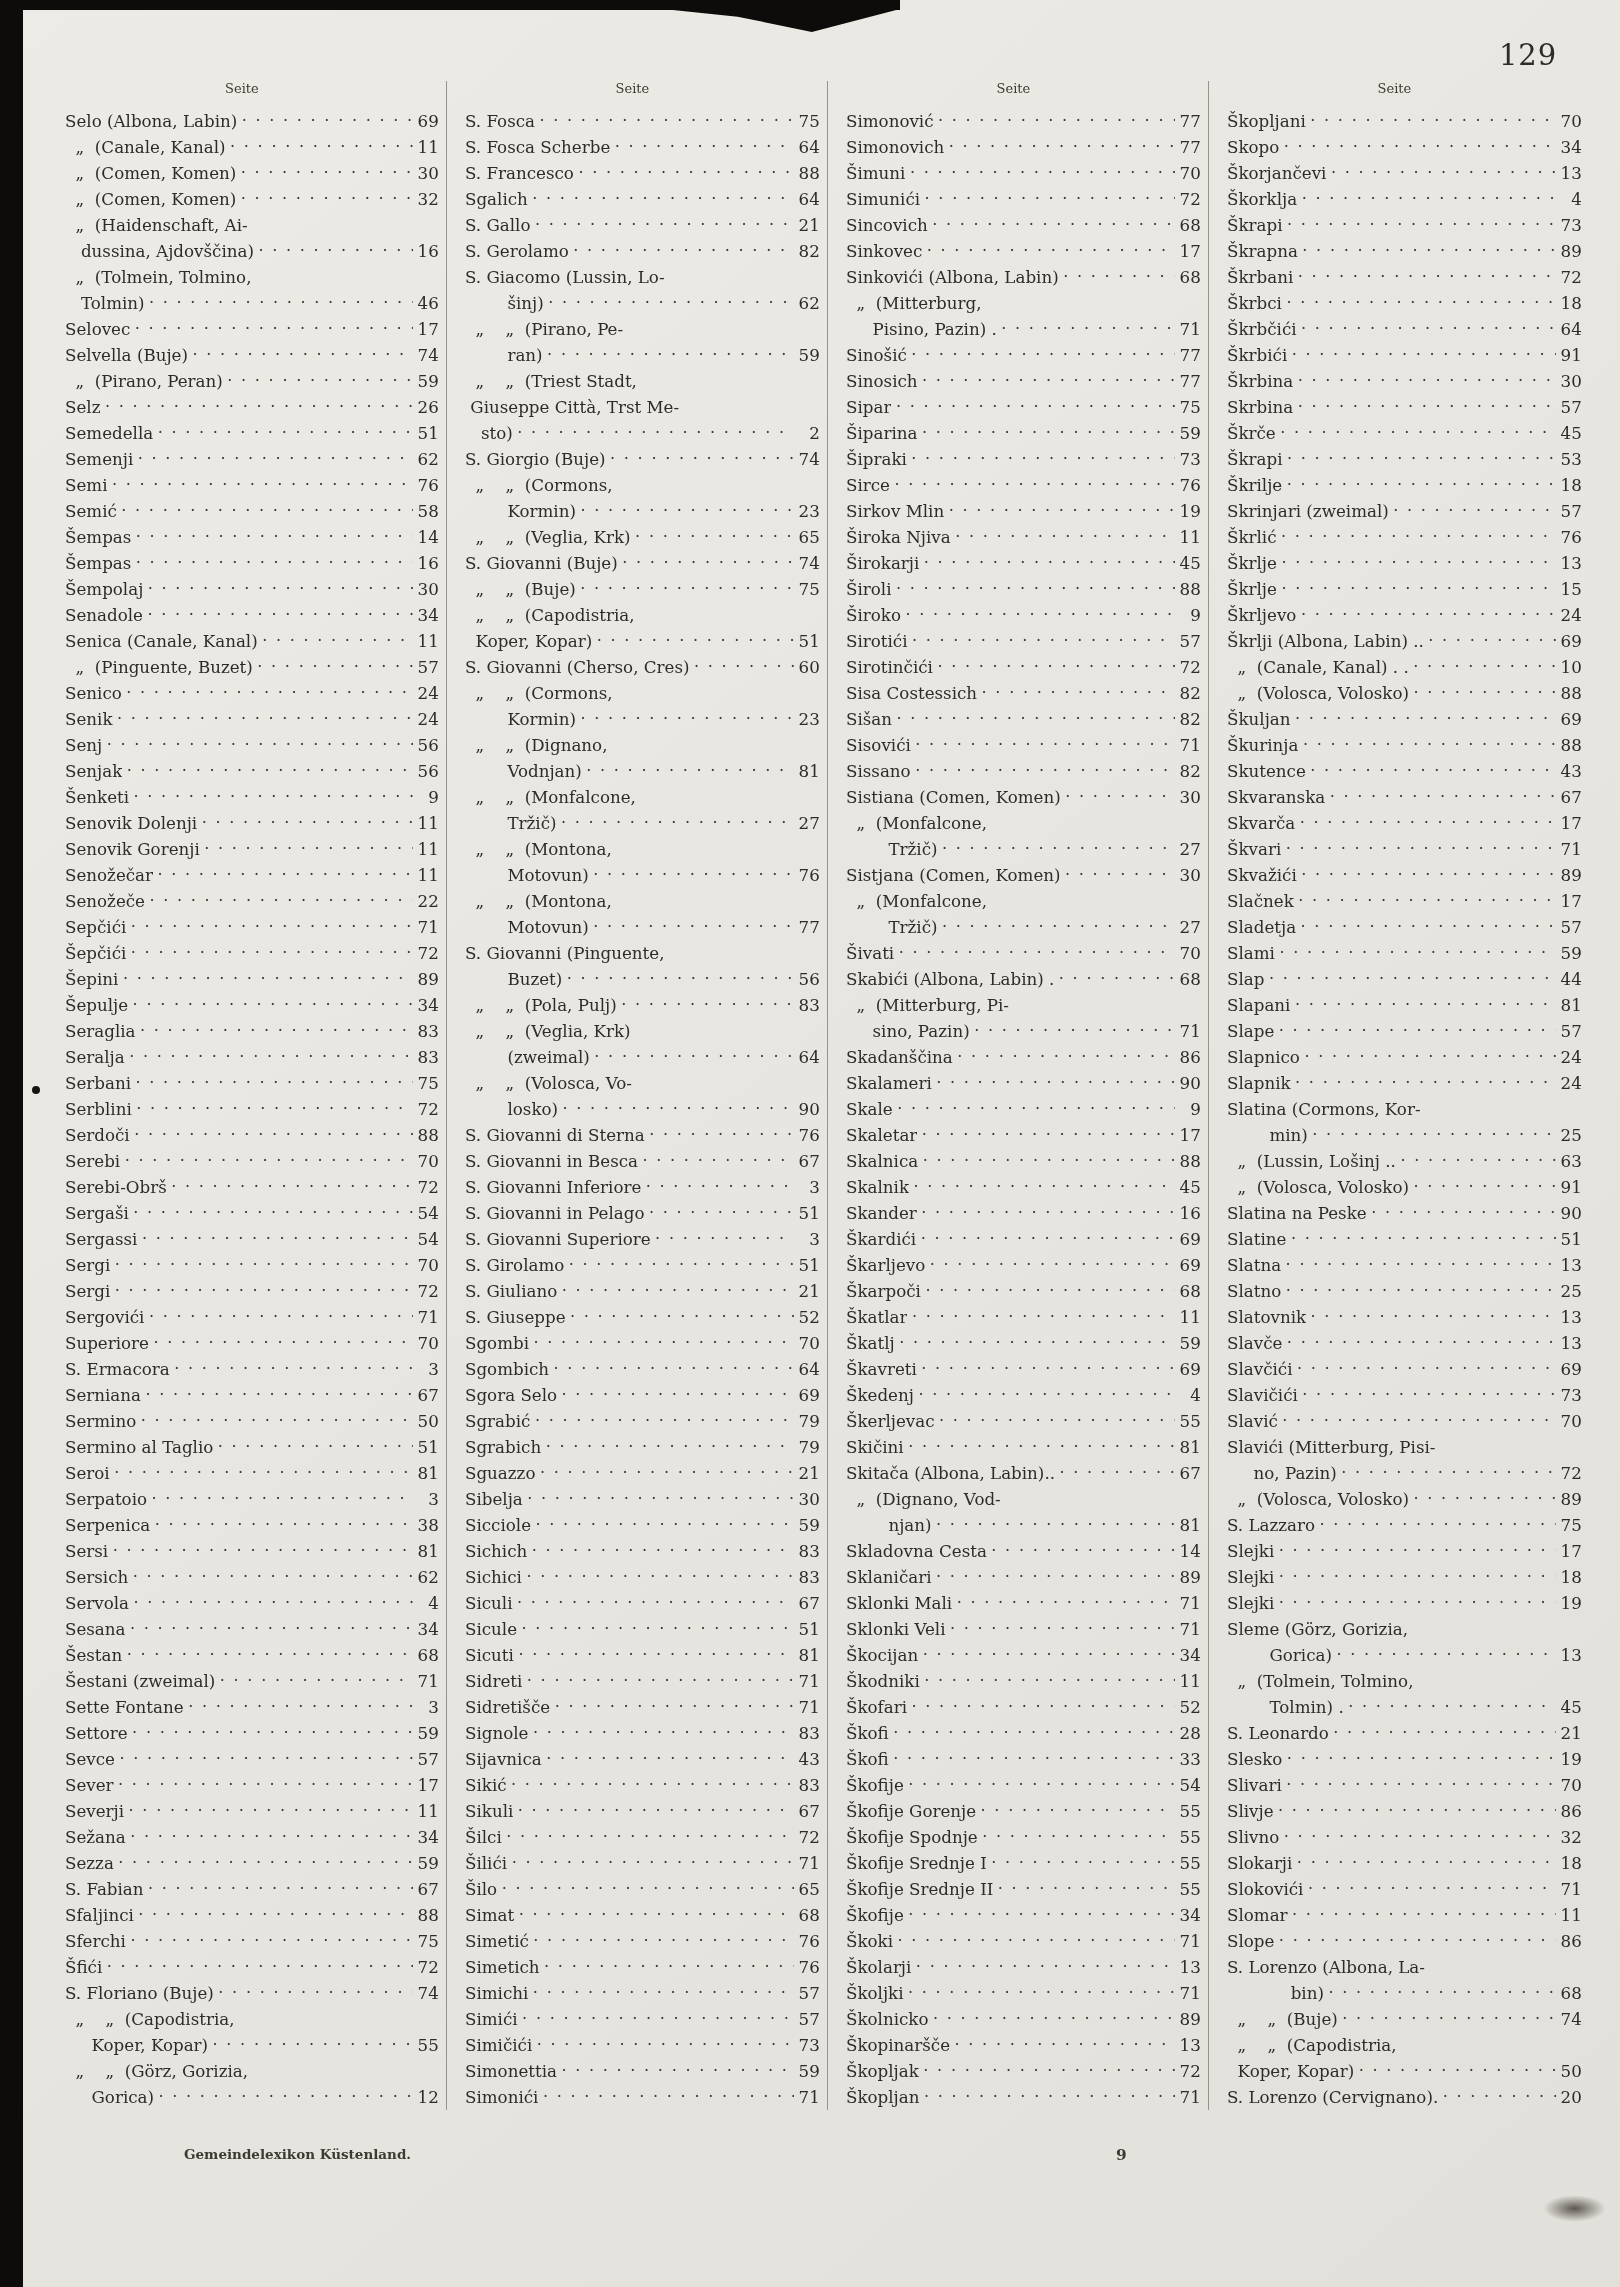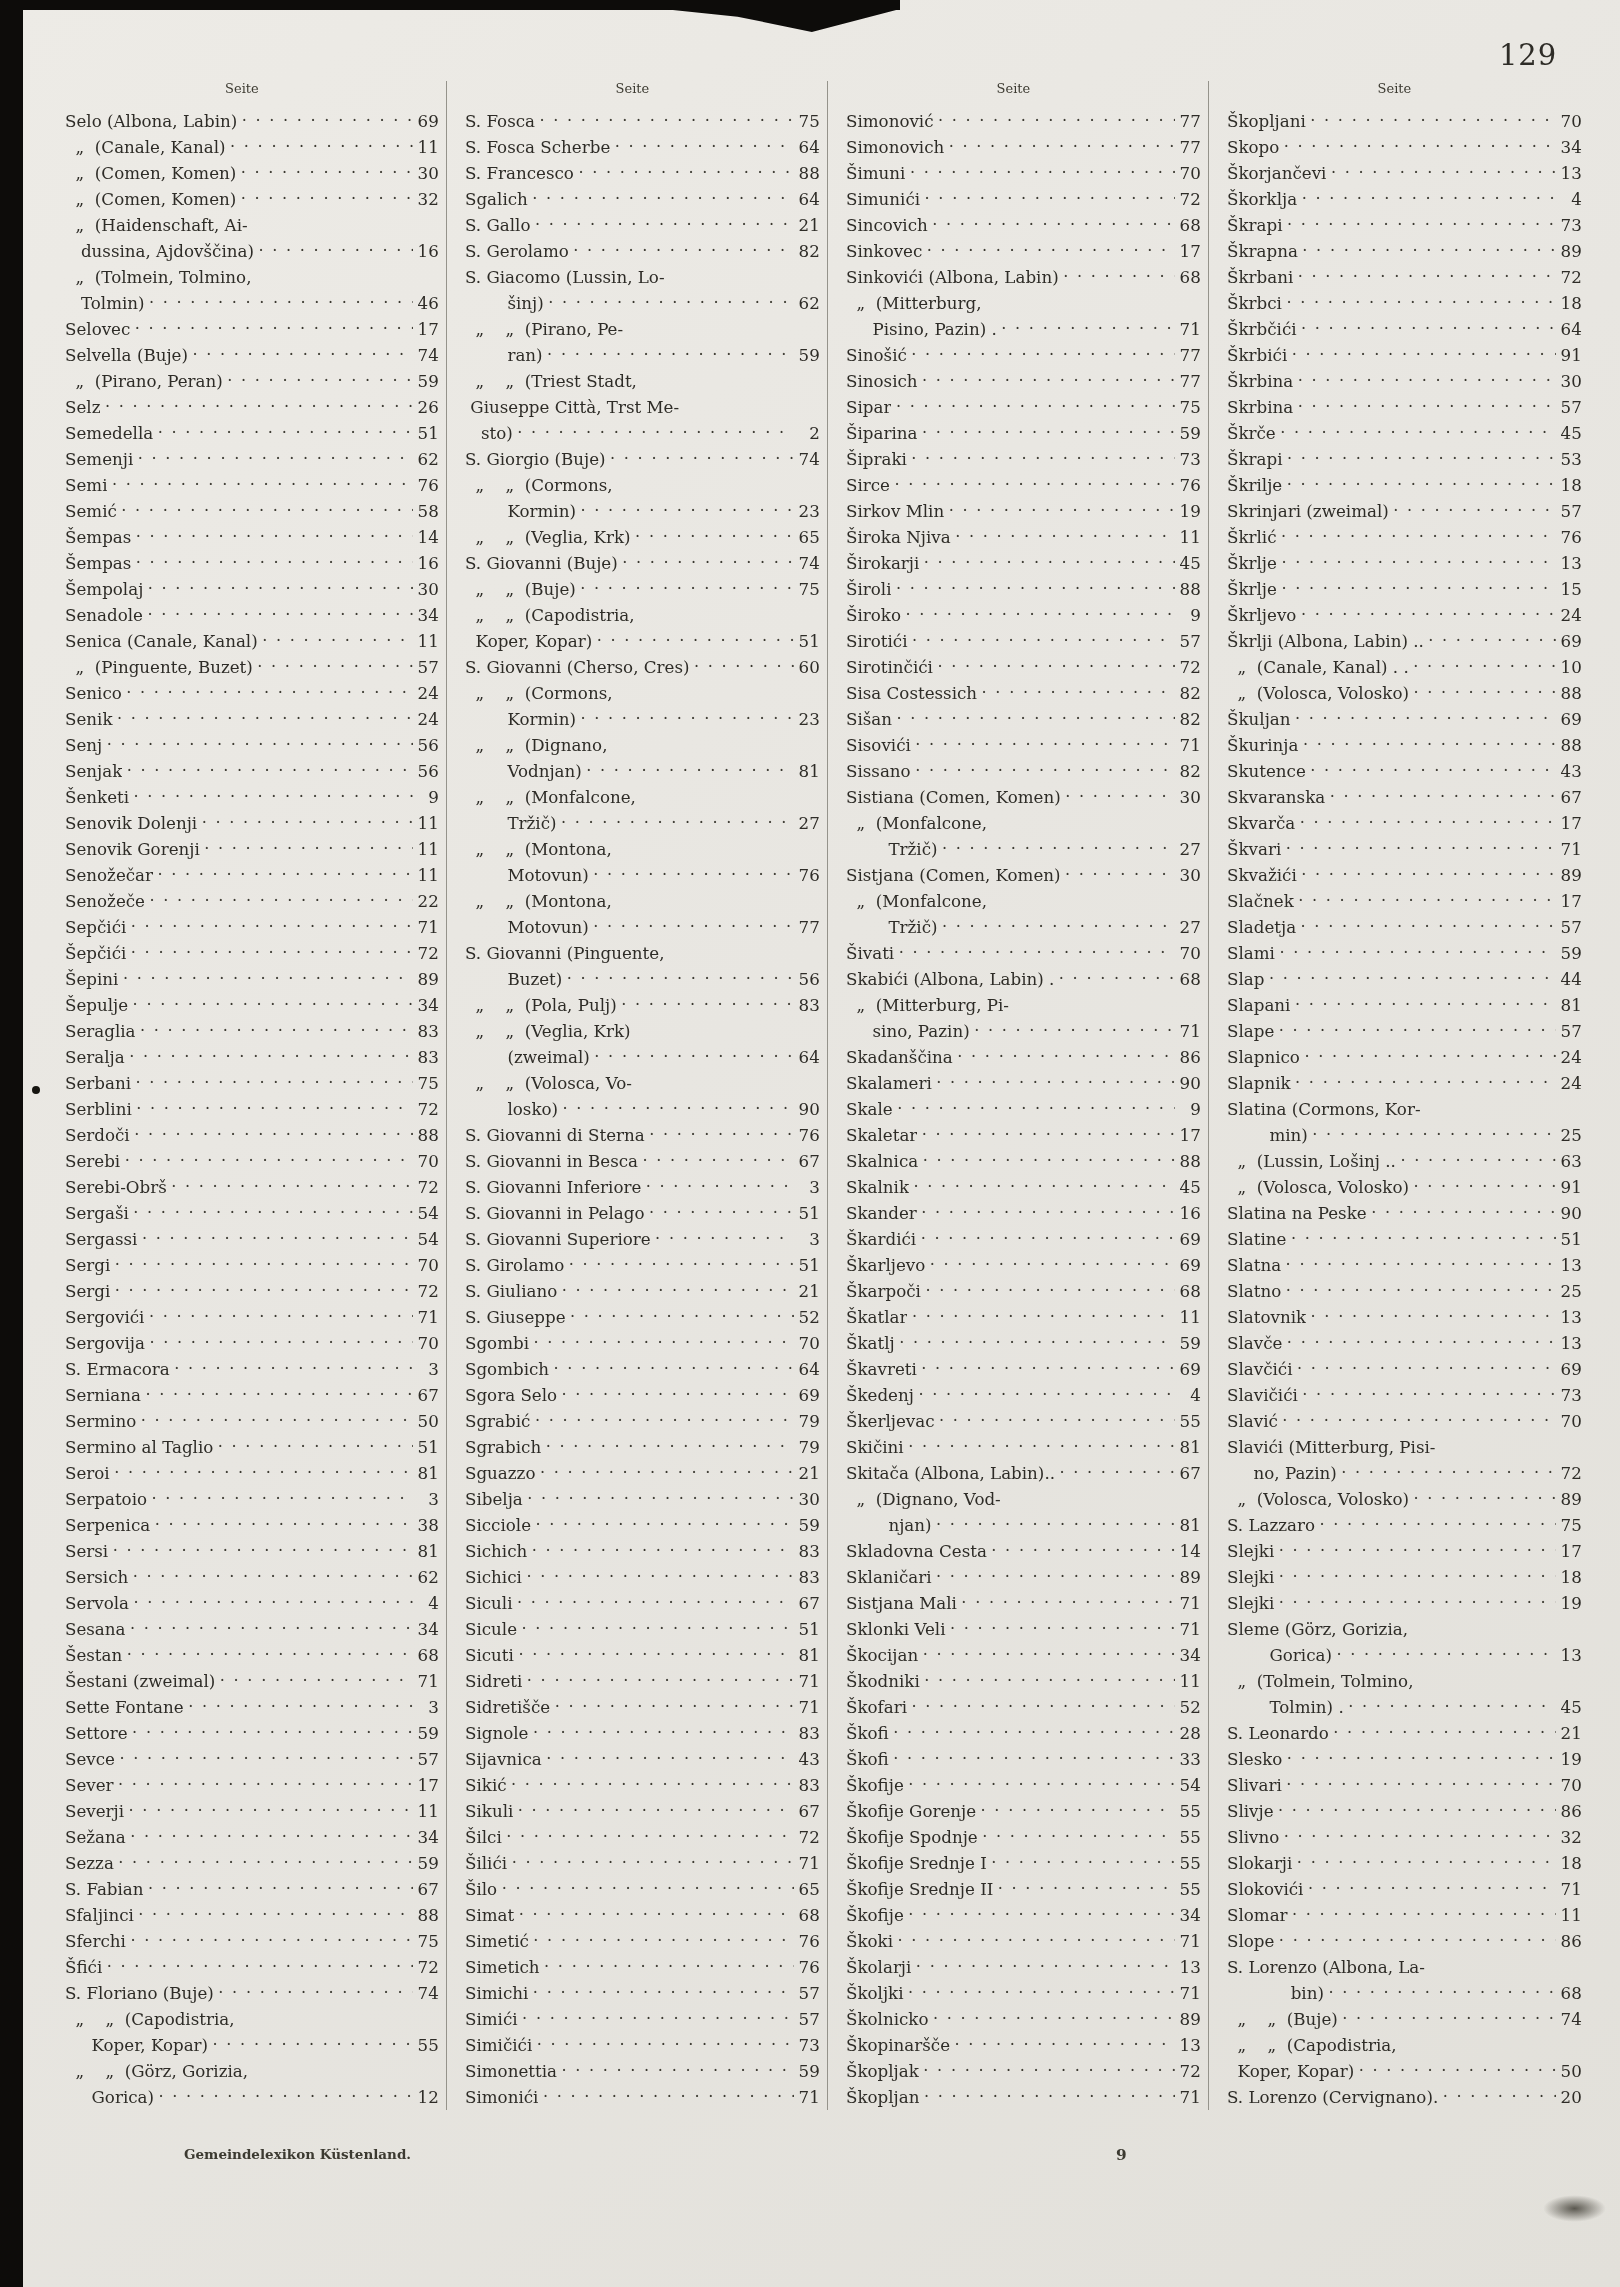--- a/index.html
+++ b/index.html
@@ -286,21 +286,21 @@
           <span class="nm">Sergi</span>
           <span class="dots"></span>
           <span class="pg">72</span>
         </div>
         <div class="row">
           <span class="nm">Sergovići</span>
           <span class="dots"></span>
           <span class="pg">71</span>
         </div>
         <div class="row">
-          <span class="nm">Sergovija</span>
+          <span class="nm">Superiore</span>
           <span class="dots"></span>
           <span class="pg">70</span>
         </div>
         <div class="row">
           <span class="nm">S. Ermacora</span>
           <span class="dots"></span>
           <span class="pg">3</span>
         </div>
         <div class="row">
           <span class="nm">Serniana</span>
@@ -1070,21 +1070,21 @@
           <span class="nm">Skladovna Cesta</span>
           <span class="dots"></span>
           <span class="pg">14</span>
         </div>
         <div class="row">
           <span class="nm">Sklaničari</span>
           <span class="dots"></span>
           <span class="pg">89</span>
         </div>
         <div class="row">
-          <span class="nm">Sistjana Mali</span>
+          <span class="nm">Sklonki Mali</span>
           <span class="dots"></span>
           <span class="pg">71</span>
         </div>
         <div class="row">
           <span class="nm">Sklonki Veli</span>
           <span class="dots"></span>
           <span class="pg">71</span>
         </div>
         <div class="row">
           <span class="nm">Škocijan</span>

